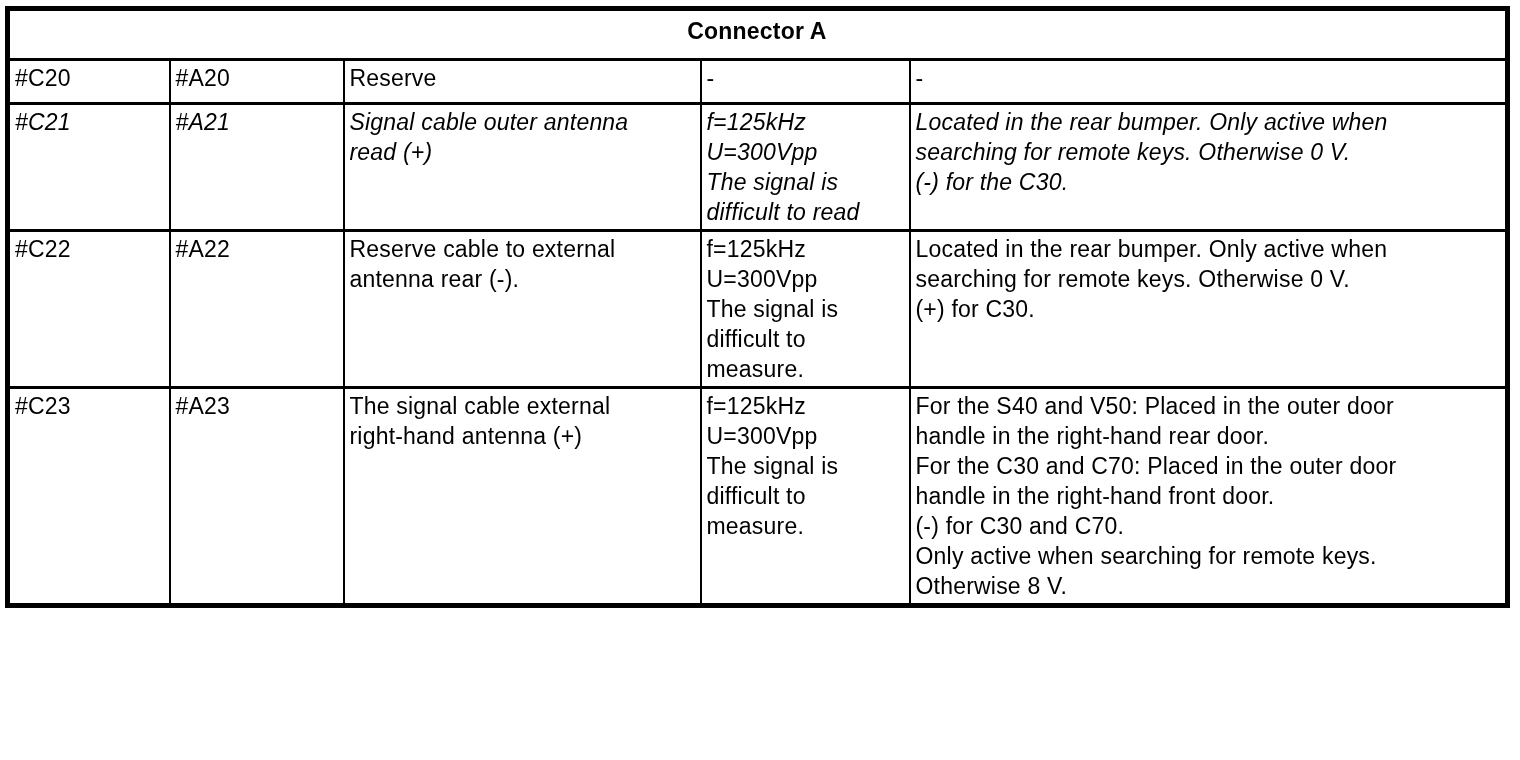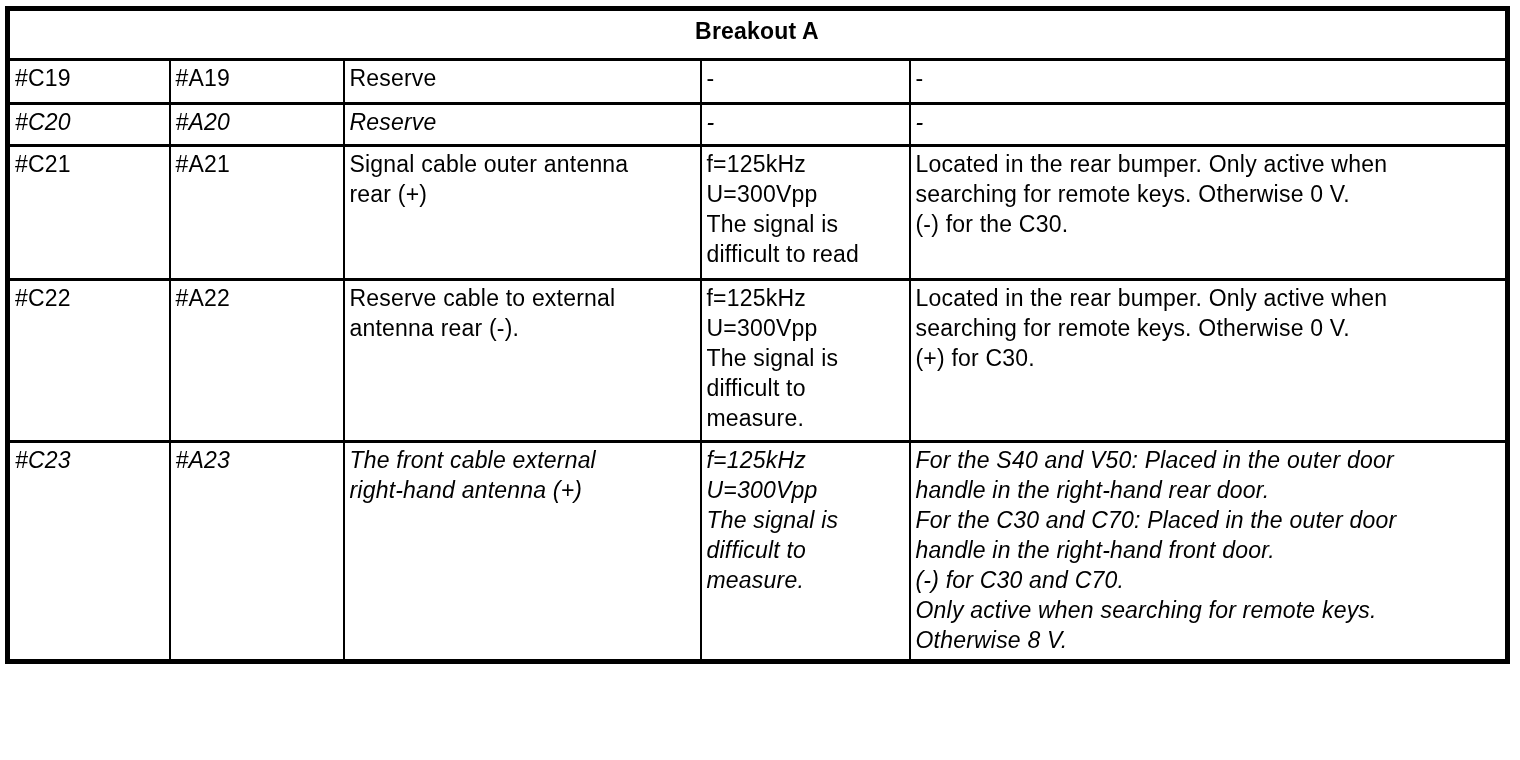--- a/index.html
+++ b/index.html
@@ -65,43 +65,36 @@
   <table class="connector">
     <colgroup>
       <col class="c1">
         <col class="c2">
         <col class="c3">
         <col class="c4">
         <col class="c5">
     </colgroup>
     <thead>
       <tr class="title-row">
-        <th colspan="5">Breakout A</th>
+        <th colspan="5">Connector A</th>
       </tr>
     </thead>
     <tbody>
-        <tr>
-          <td>#C19</td>
-          <td>#A19</td>
-          <td>Reserve</td>
-          <td>-</td>
-          <td>-</td>
-        </tr>
         <tr>
           <td>#C20</td>
           <td>#A20</td>
           <td>Reserve</td>
           <td>-</td>
           <td>-</td>
         </tr>
         <tr>
           <td>#C21</td>
           <td>#A21</td>
           <td>Signal cable outer antenna
-rear (+)</td>
+read (+)</td>
           <td>f=125kHz
 U=300Vpp
 The signal is
 difficult to read</td>
           <td>Located in the rear bumper. Only active when
 searching for remote keys. Otherwise 0 V.
 (-) for the C30.</td>
         </tr>
         <tr>
           <td>#C22</td>
@@ -113,21 +106,21 @@
 The signal is
 difficult to
 measure.</td>
           <td>Located in the rear bumper. Only active when
 searching for remote keys. Otherwise 0 V.
 (+) for C30.</td>
         </tr>
         <tr>
           <td>#C23</td>
           <td>#A23</td>
-          <td>The front cable external
+          <td>The signal cable external
 right-hand antenna (+)</td>
           <td>f=125kHz
 U=300Vpp
 The signal is
 difficult to
 measure.</td>
           <td>For the S40 and V50: Placed in the outer door
 handle in the right-hand rear door.
 For the C30 and C70: Placed in the outer door
 handle in the right-hand front door.

